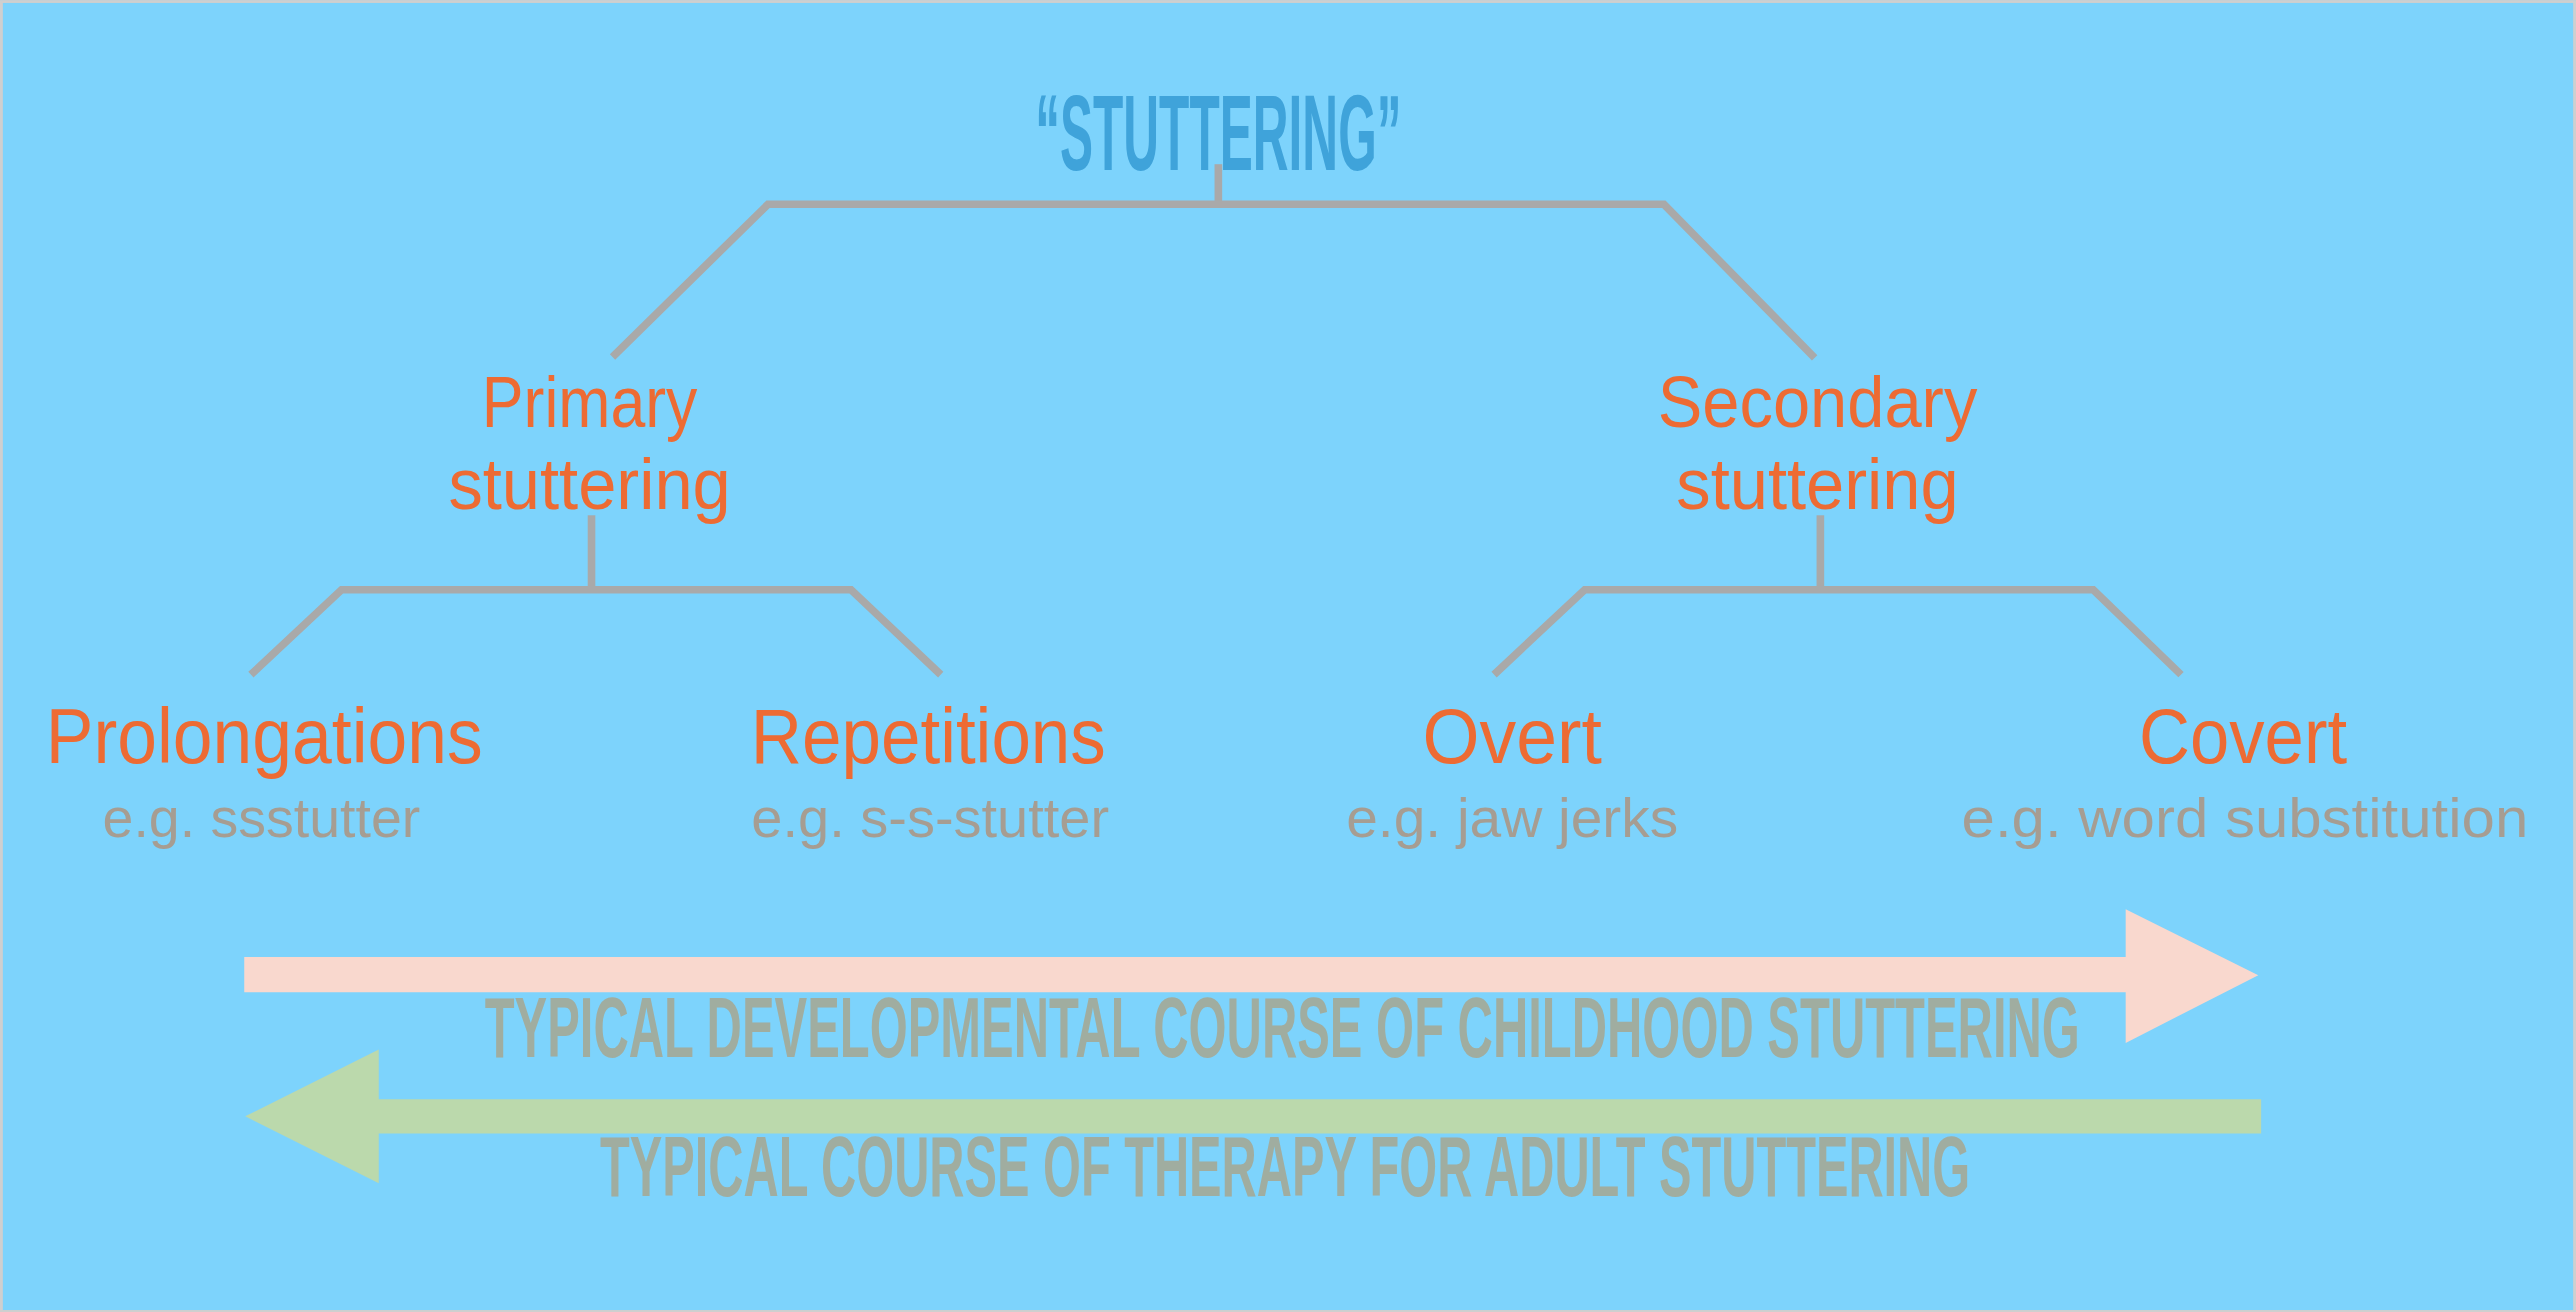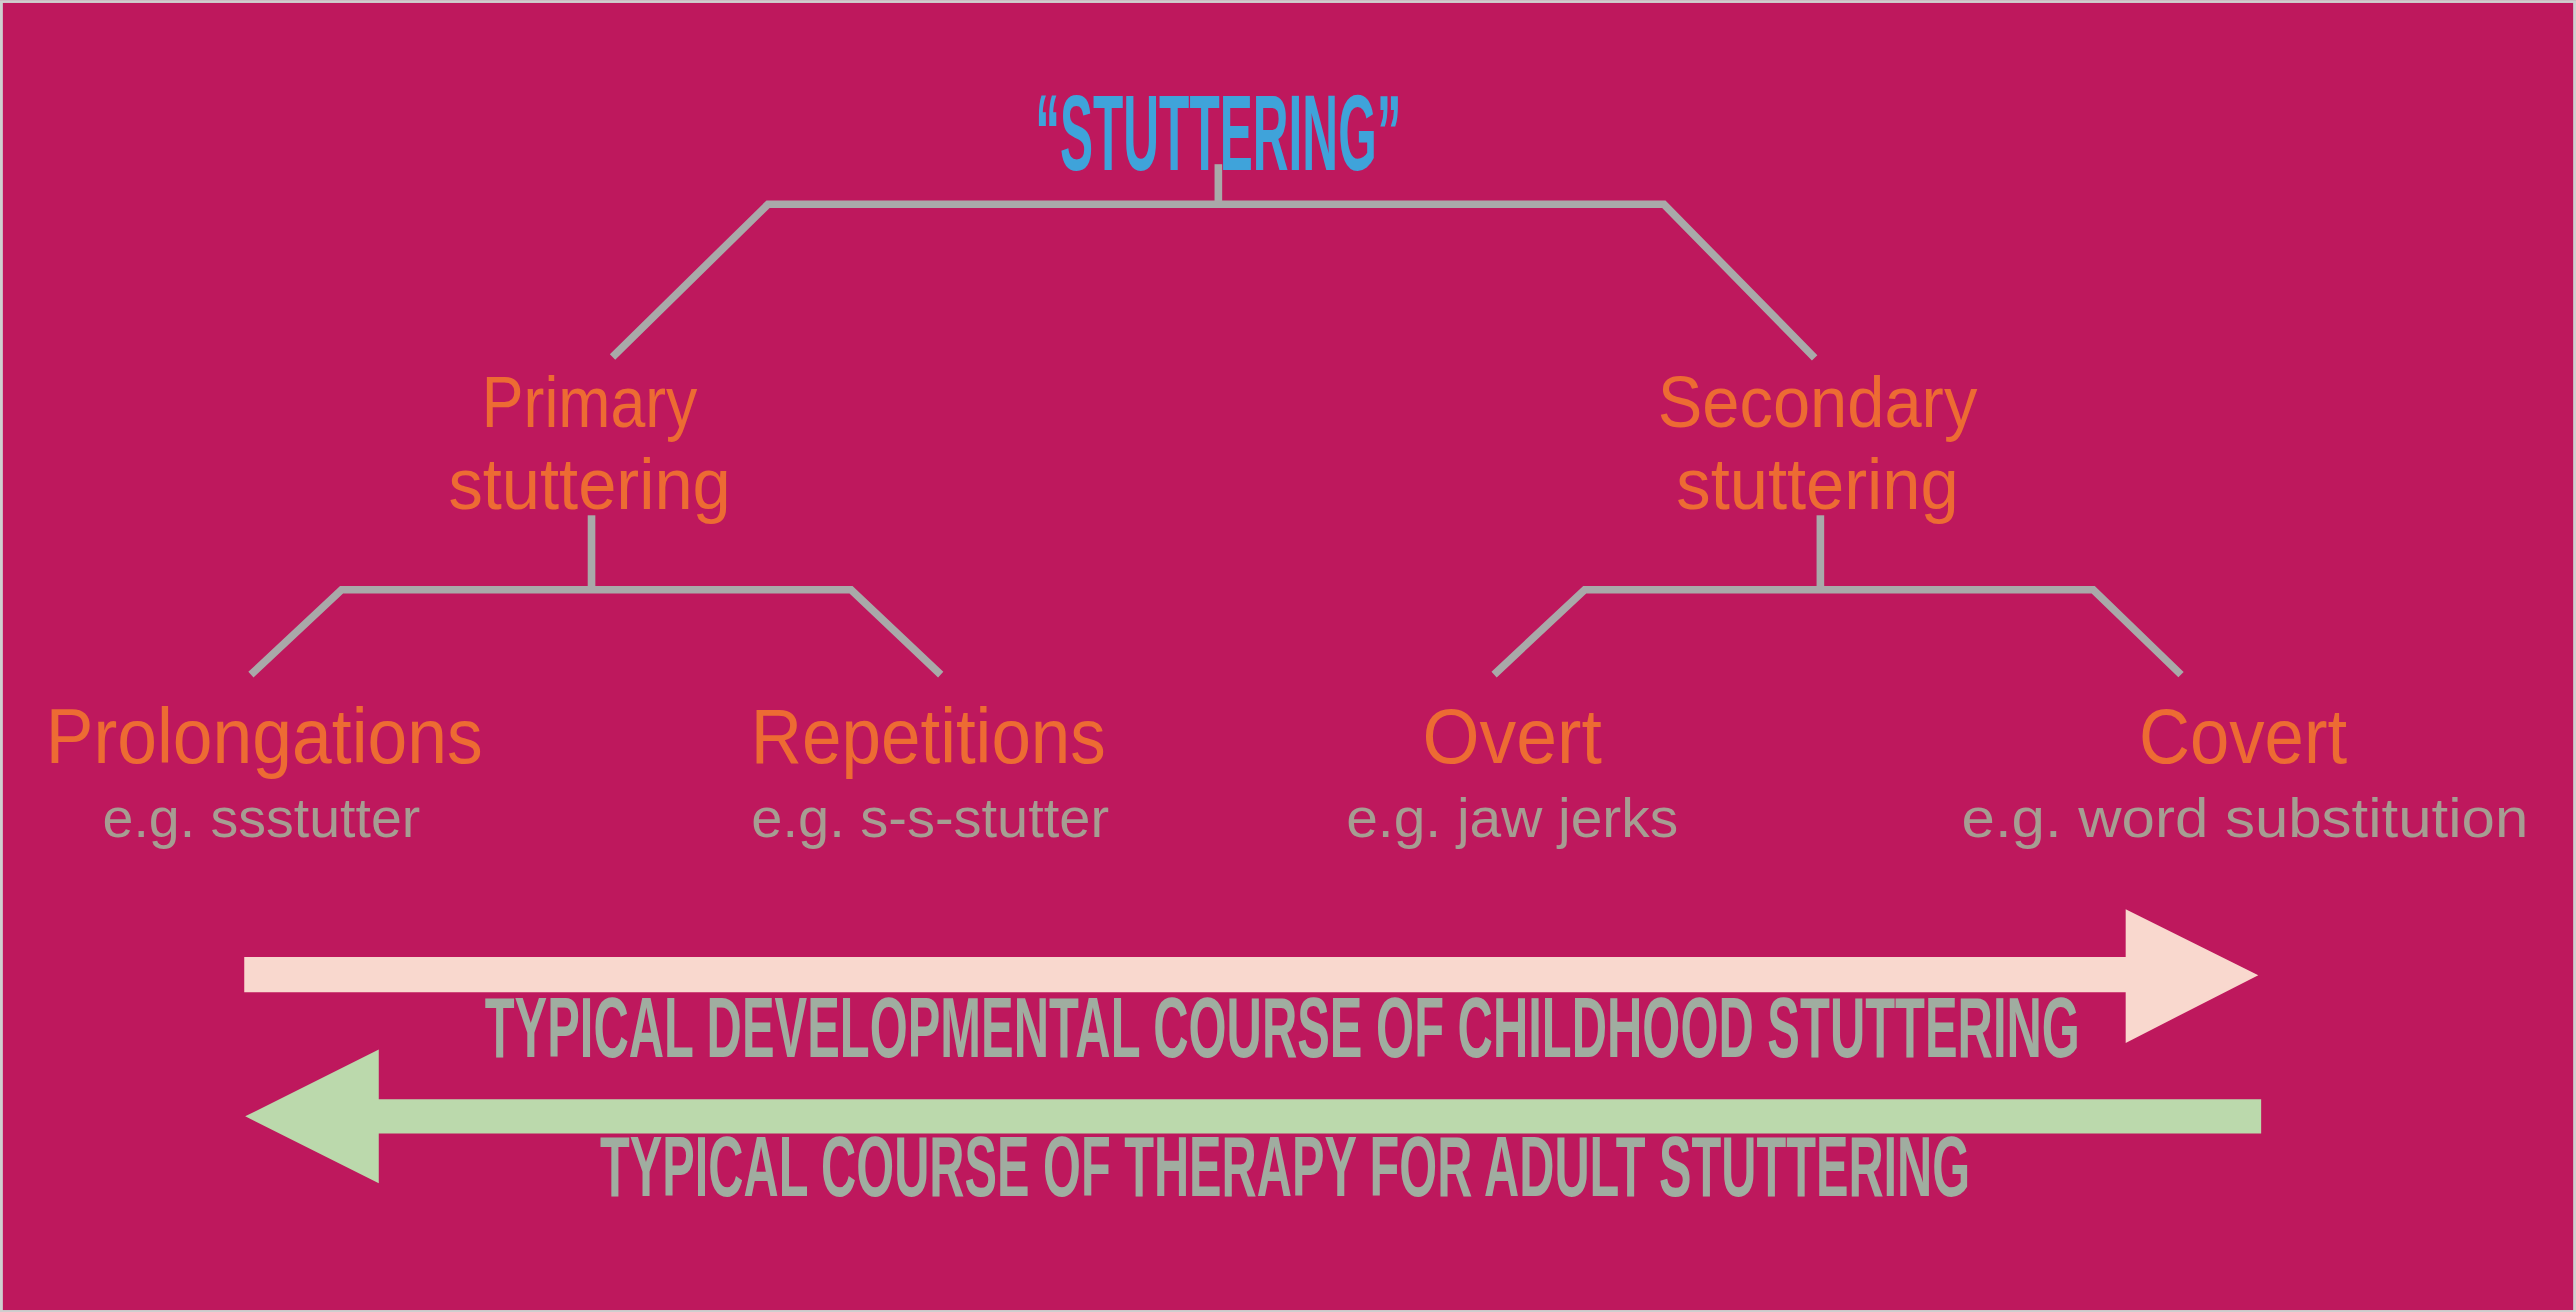--- a/index.html
+++ b/index.html
@@ -1,16 +1,16 @@
 <!DOCTYPE html>
 <html><head>
 <meta charset="utf-8">
 <style>
   html,body{margin:0;padding:0;background:#ffffff;}
-  .canvas{width:2576px;height:1313px;position:relative;background:#be185d;}
+  .canvas{width:2576px;height:1313px;position:relative;background:#7dd3fc;}
   svg{display:block;}
   text{font-family:"Liberation Sans",sans-serif;}
   .t-title{font-size:112px;font-weight:bold;}
   .t-branch{font-size:76px;font-weight:normal;}
   .t-leaf{font-size:82px;font-weight:normal;}
   .t-example{font-size:58px;font-weight:normal;}
   .t-arrow{font-size:90px;font-weight:bold;}
   .connector{fill:none;stroke-linecap:butt;stroke-linejoin:miter;}
 </style>
 </head>

